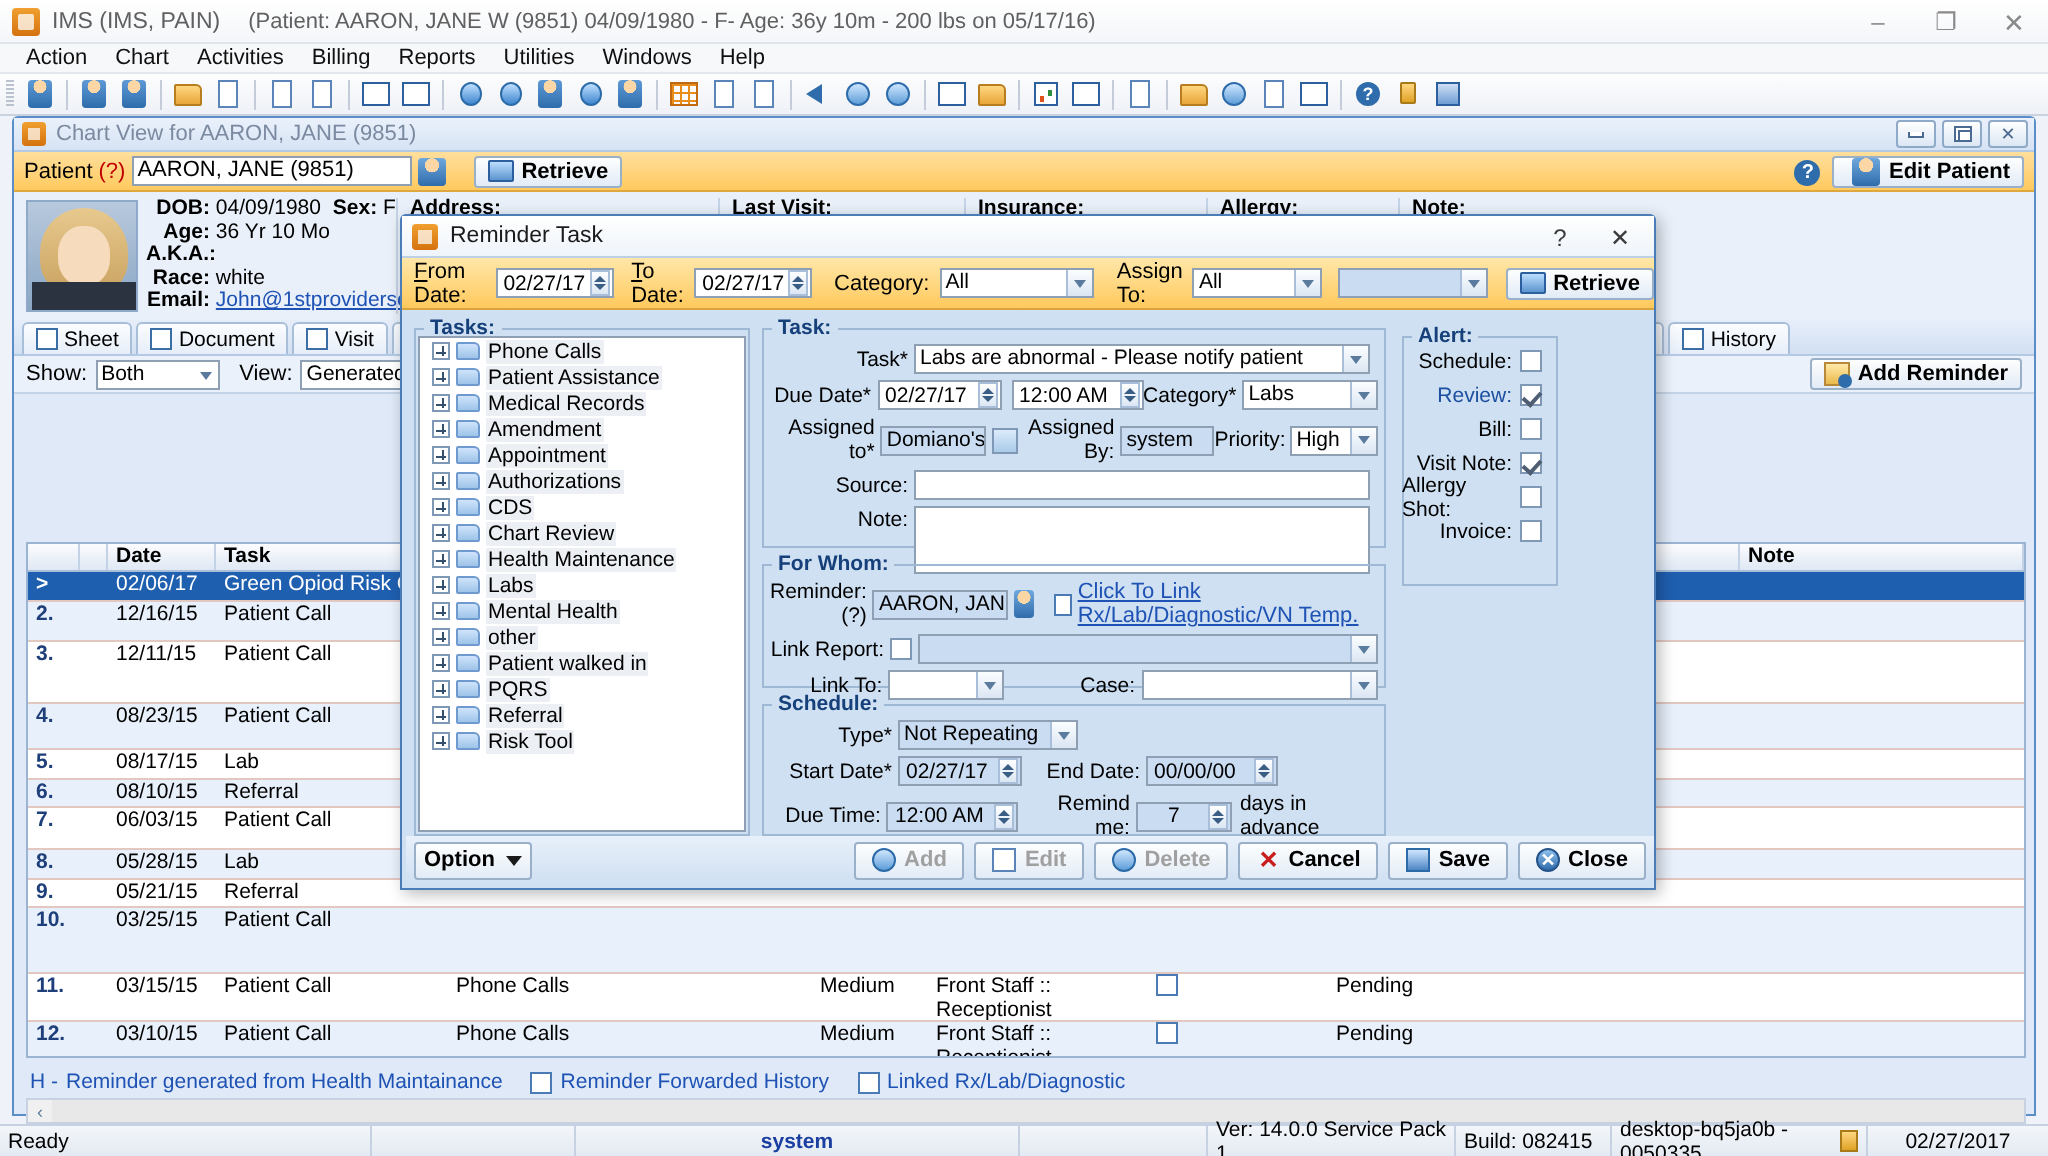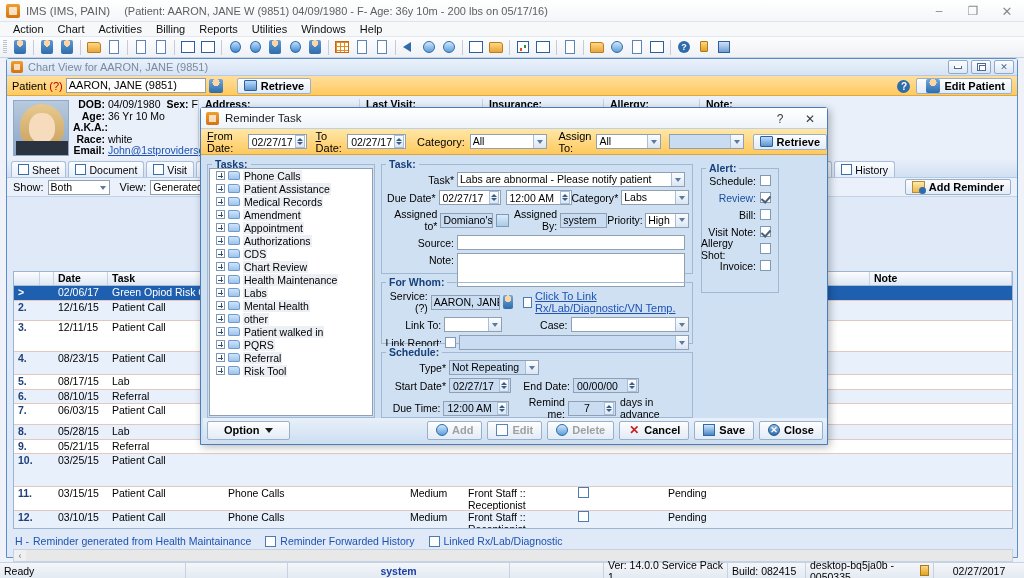--- a/index.html
+++ b/index.html
@@ -277,21 +277,21 @@
   .fb-ico{ width:12px;height:12px;flex:none; }
   .ico-add{ border-radius:50%;background:linear-gradient(#cfe6ff,#5f9ed8);border:1px solid #2c6ba8;}
   .ico-edit{ background:#fff;border:1px solid #5b84b8;}
   .ico-del{ border-radius:50%;background:linear-gradient(#cfe6ff,#5f9ed8);border:1px solid #2c6ba8;}
   .ico-x{ color:#c81e1e;font:bold 12px/12px "Liberation Sans",sans-serif;text-align:center;}
   .ico-save{ background:linear-gradient(#cfe6ff,#4c86c4);border:1px solid #2c6ba8;}
   .ico-close{ border-radius:50%;background:linear-gradient(#8fc0ec,#2f6cab);border:1px solid #24548a;
     color:#fff;font:bold 9px/11px "Liberation Sans",sans-serif;text-align:center;}
   .optbtn{ height:19px;border:1px solid #9ab0c9;border-radius:2px;
     background:linear-gradient(#fdfefe,#e2ebf6); display:inline-flex;align-items:center;
-    padding:0 16px; gap:6px; font-size:11px; font-weight:bold;}
+    padding:0 4px; gap:6px; font-size:11px; font-weight:bold;}
   .optbtn:after{ content:"";width:0;height:0;border-left:4px solid transparent;
     border-right:4px solid transparent;border-top:5px solid #1b1b1b;}
 
   
   .statusbar{ position:absolute; left:0; bottom:0; width:1024px; height:16px;
     background:linear-gradient(#f3f6fa,#e4eaf2); border-top:1px solid #c6d2e2; display:flex; align-items:stretch;}
   .sb{ border-right:1px solid #c6d2e2; padding:0 4px; display:flex;align-items:center; font-size:10.5px;}
   .sb.sys{ color:#1b3fa0; font-weight:bold; justify-content:center;}
   .sb-ico{ width:11px;height:11px;background:linear-gradient(#ffd780,#dfa226);border:1px solid #a87a18;}
 </style>
@@ -890,42 +890,42 @@
           <span class="frm-lbl" style="width:72px;line-height:15px;">Note:</span>
           <span class="inp" style="width:228px;height:34px;"></span>
         </div>
       </div>
 
       <div class="grp" style="left:180px;top:126px;width:312px;height:62px;">
         <div class="grp-lbl">For Whom:</div>
       </div>
       <div style="position:absolute;left:184px;top:134px;width:304px;">
         <div class="frm-row">
-          <span class="frm-lbl" style="width:60px;">Service:(?)</span>
+          <span class="frm-lbl" style="width:60px;">Reminder:(?)</span>
           <span class="inp ro" style="width:90px;">AARON, JANE  (9851)</span>
           <span class="pb-usr" style="margin-left:3px;"></span>
           <span class="lg-ic" style="margin-left:10px;"></span>
           <span class="link" style="margin-left:3px;">Click To Link Rx/Lab/Diagnostic/VN Temp.</span>
+        </div>
+        <div class="frm-row">
+          <span class="frm-lbl" style="width:60px;">Link Report:</span>
+          <span class="cbx"></span>
+          <span class="inp dd ro" style="width:230px;margin-left:3px;">
+            <span></span>
+            <span class="ddbtn"></span>
+          </span>
         </div>
         <div class="frm-row">
           <span class="frm-lbl" style="width:60px;">Link To:</span>
           <span class="inp dd" style="width:58px;">
             <span></span>
             <span class="ddbtn"></span>
           </span>
           <span class="frm-lbl" style="width:70px;">Case:</span>
           <span class="inp dd" style="width:120px;">
-            <span></span>
-            <span class="ddbtn"></span>
-          </span>
-        </div>
-        <div class="frm-row">
-          <span class="frm-lbl" style="width:60px;">Link Report:</span>
-          <span class="cbx"></span>
-          <span class="inp dd ro" style="width:230px;margin-left:3px;">
             <span></span>
             <span class="ddbtn"></span>
           </span>
         </div>
       </div>
 
       <div class="grp" style="left:180px;top:196px;width:312px;height:66px;">
         <div class="grp-lbl">Schedule:</div>
       </div>
       <div style="position:absolute;left:184px;top:204px;width:304px;">

